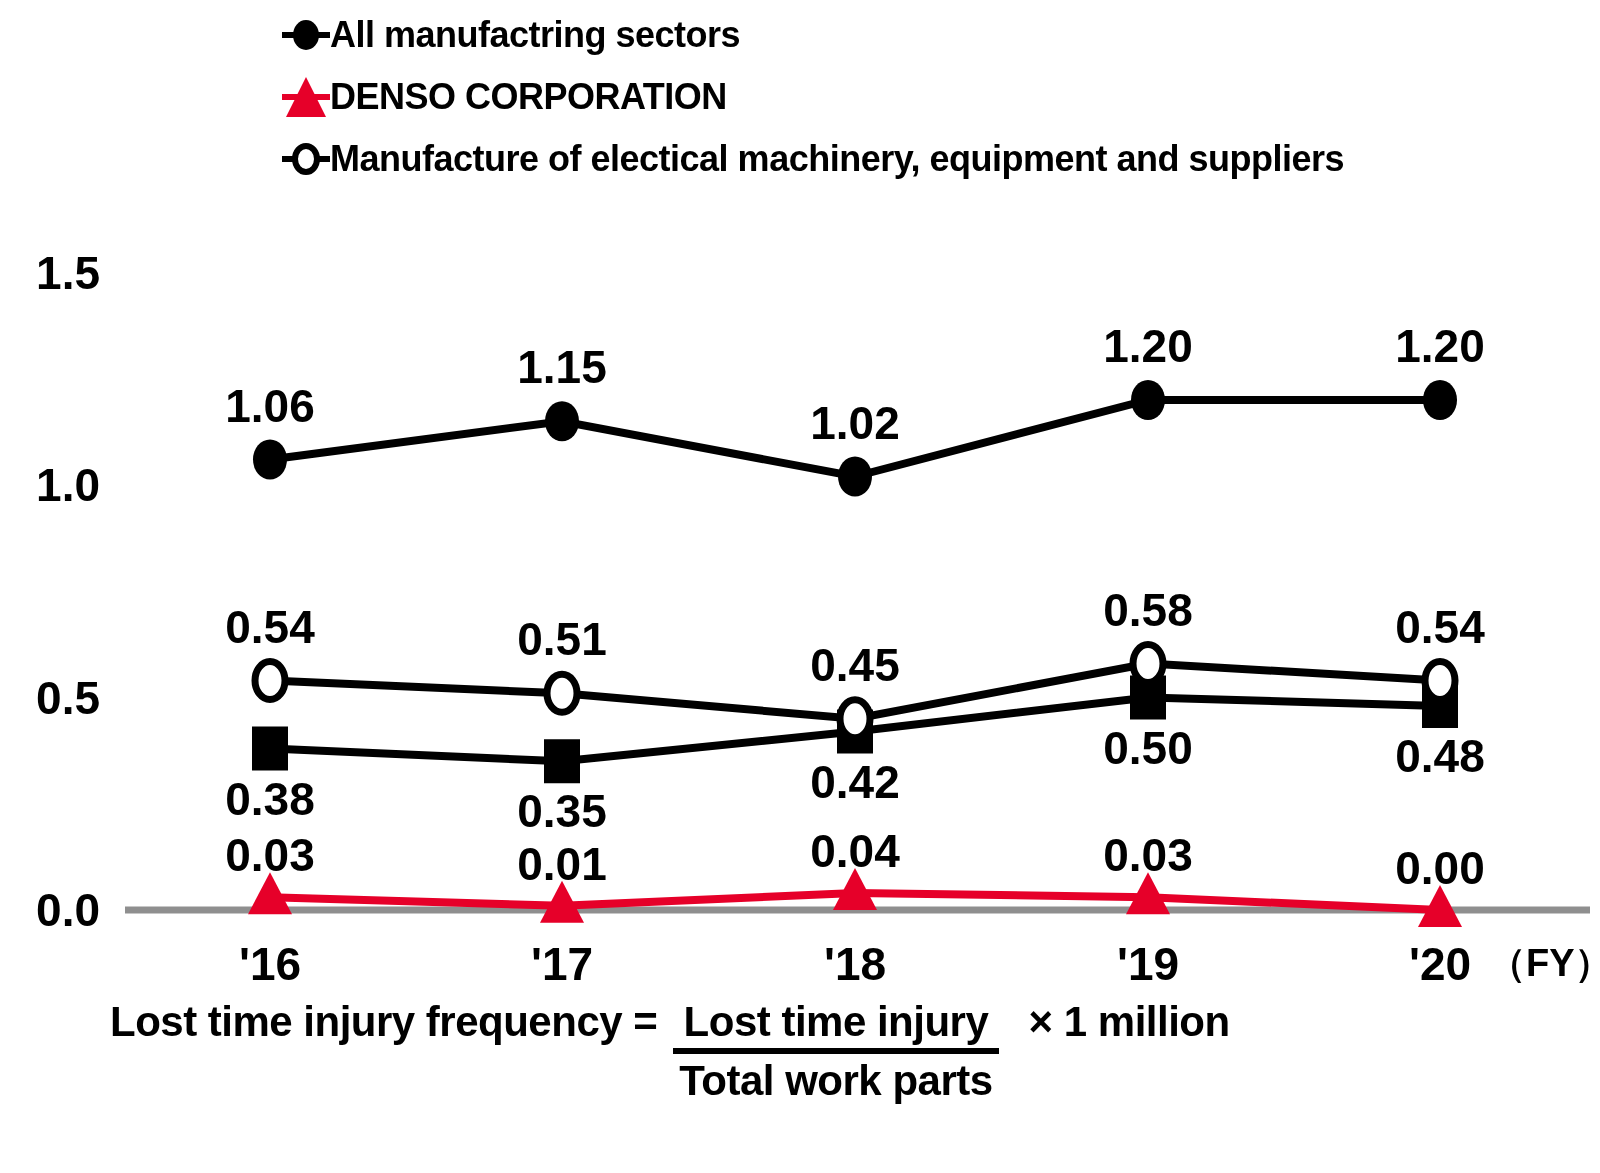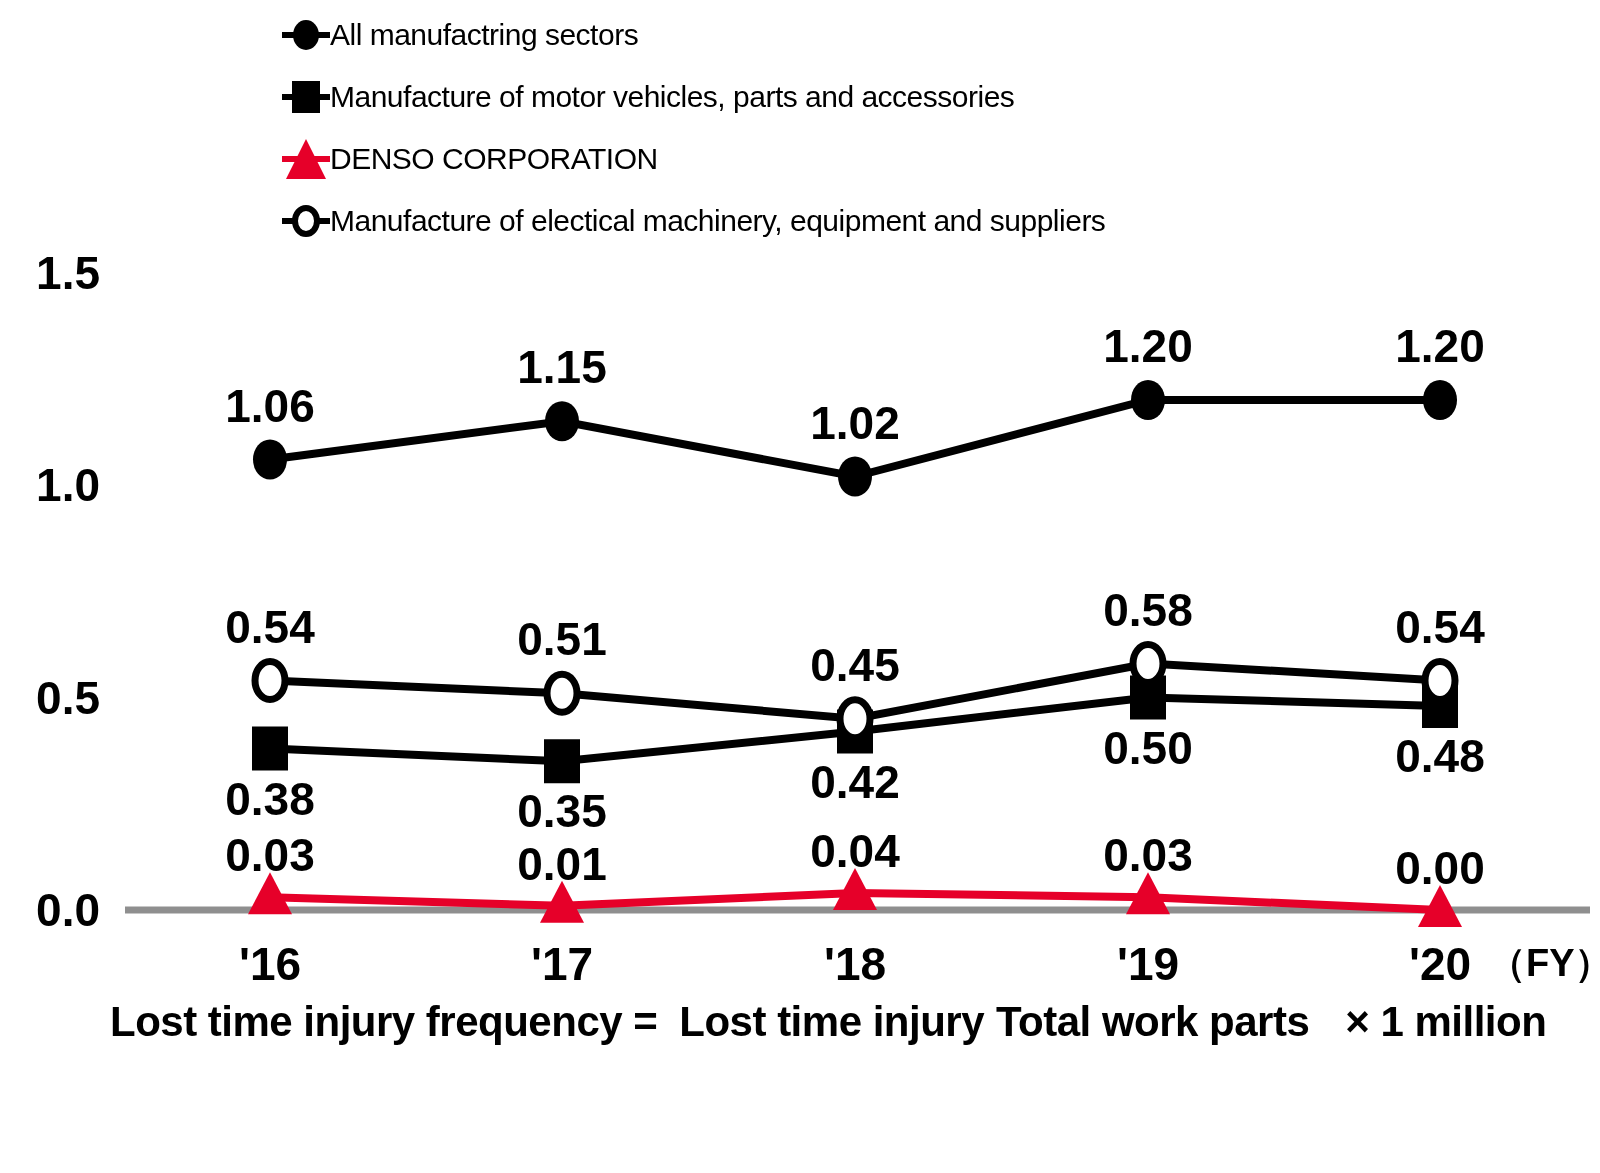--- a/index.html
+++ b/index.html
@@ -5,26 +5,26 @@
   html,body{margin:0;padding:0;background:#fff;}
   .stage{
     position:relative;width:1600px;height:1173px;background:#ffffff;overflow:hidden;
     font-family:"Liberation Sans","DejaVu Sans",sans-serif;color:#000;
   }
   .chart-svg{position:absolute;left:0;top:0;}
   .chart-svg text{font-family:"Liberation Sans","DejaVu Sans",sans-serif;}
   .legend{position:absolute;left:282px;top:4px;display:flex;flex-direction:column;}
   .legend-row{display:flex;align-items:center;height:62px;}
   .legend-row svg{flex:0 0 auto;display:block;}
-  .legend-label{font-size:30px;font-weight:400;letter-spacing:-0.5px;white-space:nowrap;}
+  .legend-label{font-size:36px;font-weight:700;letter-spacing:-0.5px;white-space:nowrap;}
   .formula{
     position:absolute;left:110px;top:998px;display:flex;align-items:flex-start;
     font-size:42px;font-weight:700;letter-spacing:-0.5px;white-space:nowrap;
   }
-  .frac{display:flex;flex-direction:row;align-items:center;margin-left:16px;}
+  .frac{display:flex;flex-direction:column;align-items:center;margin-left:16px;}
   .frac .num,.frac .den{line-height:1.12;padding:0 6px;}
   .frac .bar{align-self:stretch;height:6px;background:#000;margin:3px 0;}
   .f-rhs{margin-left:30px;}
 </style>
 </head>
 <body>
 
 <div class="stage">
 
   <svg class="chart-svg" width="1600" height="1173" viewBox="0 0 1600 1173">
@@ -98,27 +98,20 @@
   <div class="legend" id="legend">
       <div class="legend-row">
         <svg width="48" height="46" viewBox="0 0 48 46">
           <line x1="0" y1="23" x2="48" y2="23" stroke="#000000" stroke-width="6"></line>
           <ellipse cx="24" cy="23" rx="13" ry="15" fill="#000000"></ellipse>
         </svg>
         <span class="legend-label">All manufactring sectors</span>
       </div>
       <div class="legend-row">
         <svg width="48" height="46" viewBox="0 0 48 46">
-          <line x1="0" y1="23" x2="48" y2="23" stroke="#000000" stroke-width="6"></line>
-          <rect x="10" y="7" width="28" height="32" fill="#000000"></rect>
-        </svg>
-        <span class="legend-label">Manufacture of motor vehicles, parts and accessories</span>
-      </div>
-      <div class="legend-row">
-        <svg width="48" height="46" viewBox="0 0 48 46">
           <line x1="0" y1="23" x2="48" y2="23" stroke="#e60029" stroke-width="6"></line>
           <polygon points="24,3 4,43 44,43" fill="#e60029"></polygon>
         </svg>
         <span class="legend-label">DENSO CORPORATION</span>
       </div>
       <div class="legend-row">
         <svg width="48" height="46" viewBox="0 0 48 46">
           <line x1="0" y1="23" x2="48" y2="23" stroke="#000000" stroke-width="6"></line>
           <ellipse cx="24" cy="23" rx="11" ry="13" fill="#fff" stroke="#000000" stroke-width="6"></ellipse>
         </svg>

